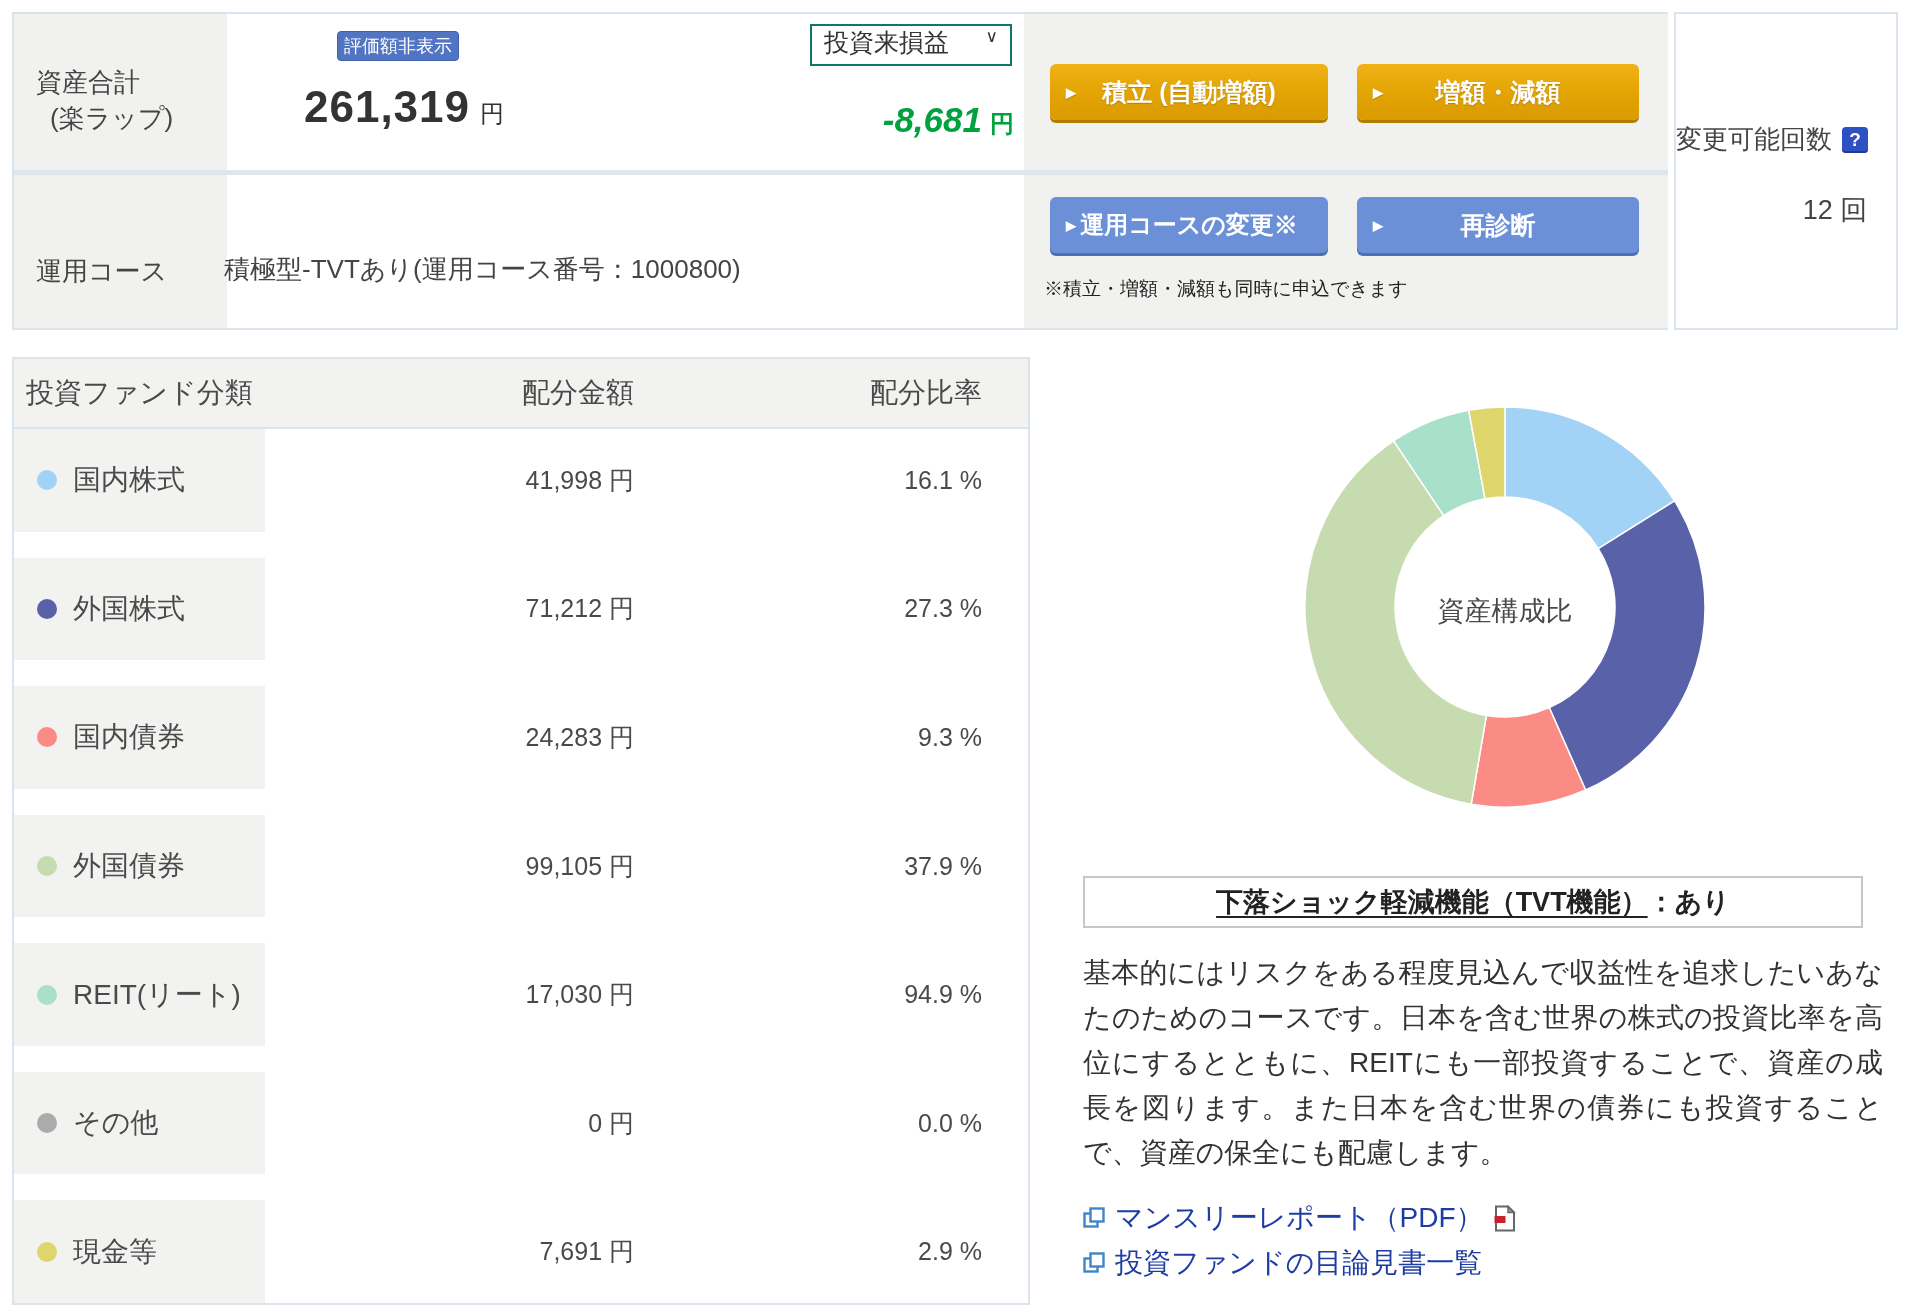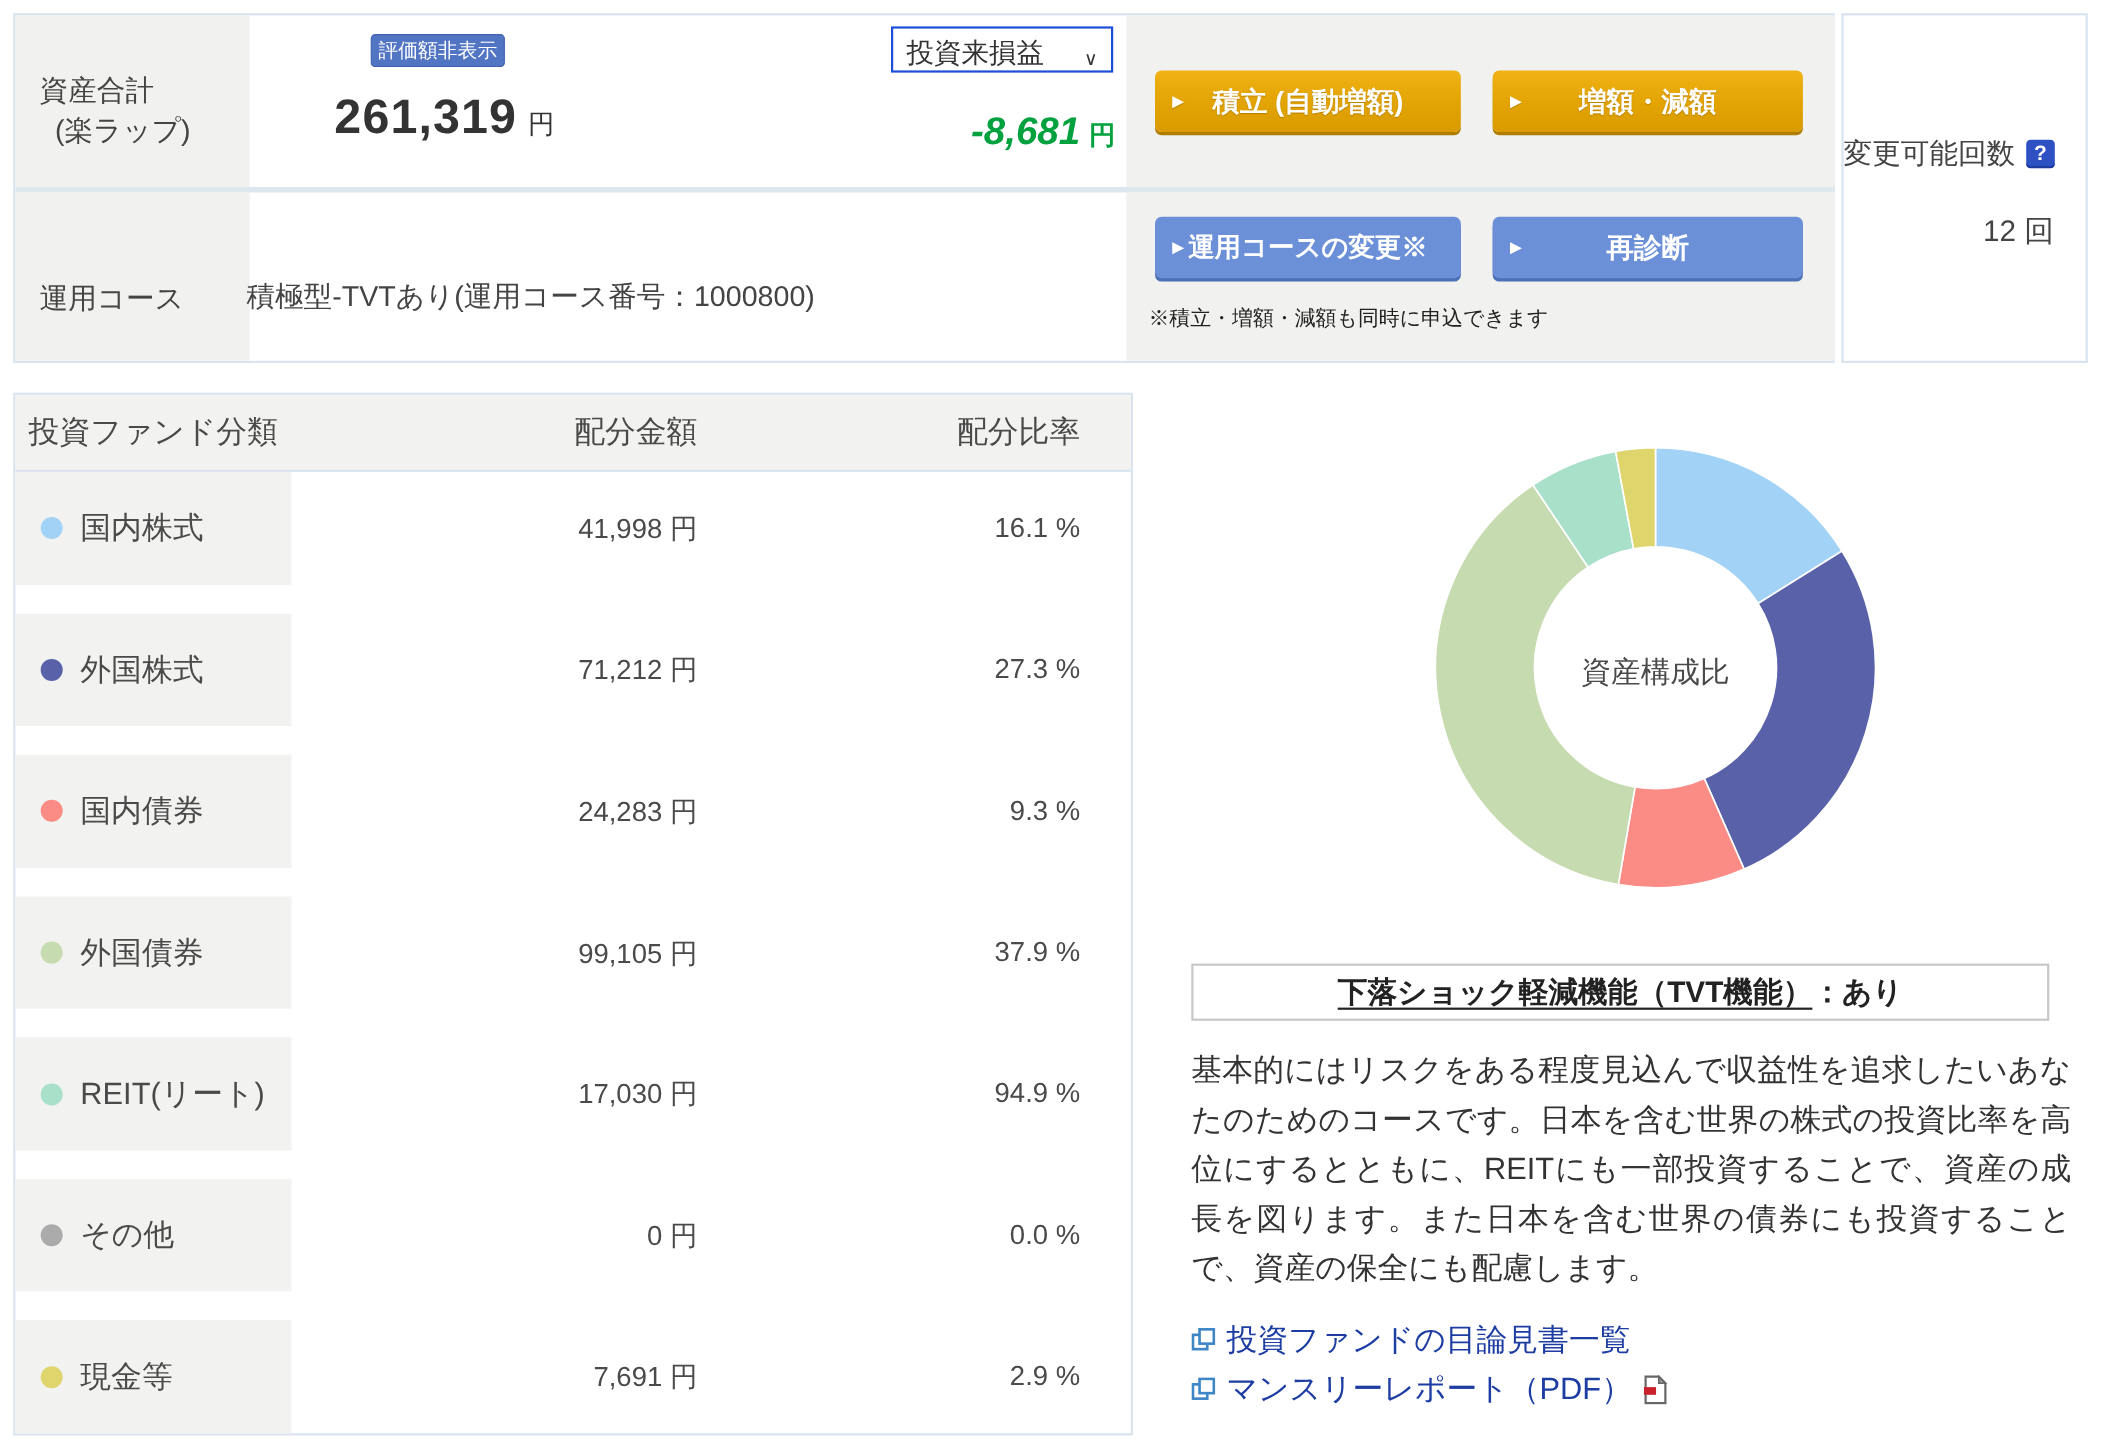--- a/index.html
+++ b/index.html
@@ -15,22 +15,22 @@
   .btncol-r1 { left:1010px; top:0; width:644px; height:156px; }
   .btncol-r2 { left:1010px; top:161px; width:644px; height:153px; }
   .row-divider { position:absolute; left:0; top:156px; width:100%; height:5px; background:#dde7ee; }
   .asset-label { position:absolute; left:22px; top:50px; font-size:26px; color:#444; line-height:36px; }
   .asset-label .l2 { padding-left:14px; }
   .hide-btn { position:absolute; left:323px; top:17px; width:122px; height:30px; background:#5275c3; color:#fff;
               border:1px solid #3f62ae; border-radius:4px; font-size:18px; cursor:pointer; font-family:inherit; }
   .total-wrap { position:absolute; left:240px; top:68px; width:300px; text-align:center; white-space:nowrap; }
   .total-amount { font-size:44px; font-weight:bold; color:#333; letter-spacing:1px; }
   .total-unit { font-size:24px; color:#333; margin-left:10px; }
-  .pl-select { position:absolute; left:796px; top:10px; width:202px; height:42px; border:2px solid #1d4ed8;
-               background:#fff; display:flex; align-items:flex-end; justify-content:space-between;
+  .pl-select { position:absolute; left:796px; top:10px; width:202px; height:42px; border:2px solid #0f766e;
+               background:#fff; display:flex; align-items:flex-start; justify-content:space-between;
                padding:0 12px; font-size:25px; color:#333; cursor:pointer; }
   .pl-select .chev { font-size:17px; color:#333; }
   .pl-value-wrap { position:absolute; left:640px; top:86px; width:360px; text-align:right; white-space:nowrap; }
   .pl-value { font-size:35px; font-weight:bold;font-style:italic; }
   .pl-unit { font-size:24px; font-weight:bold; margin-left:8px; }
   .btn { position:absolute; height:56px; border:none; border-radius:6px; color:#fff; font-weight:bold;
          font-size:25px; cursor:pointer; display:flex; align-items:center; justify-content:center;
          font-family:inherit; white-space:nowrap; }
   .btn .arrow { position:absolute; left:16px; font-size:13px; top:50%; transform:translateY(-50%); }
   .btn-gold { background:linear-gradient(180deg,#f0b215 0%,#e2a303 55%,#d99b00 100%);
@@ -233,29 +233,29 @@
   </div>
 
   <p class="desc">基本的にはリスクをある程度見込んで収益性を追求したいあなたのためのコースです。日本を含む世界の株式の投資比率を高位にするとともに、REITにも一部投資することで、資産の成長を図ります。また日本を含む世界の債券にも投資することで、資産の保全にも配慮します。</p>
 
   <div class="links">
     <a class="link-row">
       <svg width="22" height="22" viewBox="0 0 22 22">
         <rect x="1.5" y="6.5" width="13" height="13" fill="#ffffff" stroke="#3f86c6" stroke-width="2.4"></rect>
         <rect x="7.5" y="1.5" width="13" height="13" fill="#ffffff" stroke="#3f86c6" stroke-width="2.4"></rect>
       </svg>
-      <span>投資ファンドの目論見書一覧</span>
-    </a>
-    <a class="link-row">
-      <svg width="22" height="22" viewBox="0 0 22 22">
-        <rect x="1.5" y="6.5" width="13" height="13" fill="#ffffff" stroke="#3f86c6" stroke-width="2.4"></rect>
-        <rect x="7.5" y="1.5" width="13" height="13" fill="#ffffff" stroke="#3f86c6" stroke-width="2.4"></rect>
-      </svg>
       <span>マンスリーレポート（PDF）</span>
       <svg width="22" height="27" viewBox="0 0 22 27">
         <path d="M2 1.5 h12 l6 6 v18 h-18 z" fill="#ffffff" stroke="#666" stroke-width="2"></path>
         <path d="M14 1.5 v6 h6 z" fill="#999" stroke="#666" stroke-width="1.5"></path>
         <rect x="0.5" y="11" width="11" height="7" fill="#c8232c"></rect>
       </svg>
     </a>
+    <a class="link-row">
+      <svg width="22" height="22" viewBox="0 0 22 22">
+        <rect x="1.5" y="6.5" width="13" height="13" fill="#ffffff" stroke="#3f86c6" stroke-width="2.4"></rect>
+        <rect x="7.5" y="1.5" width="13" height="13" fill="#ffffff" stroke="#3f86c6" stroke-width="2.4"></rect>
+      </svg>
+      <span>投資ファンドの目論見書一覧</span>
+    </a>
   </div>
 
 </div>
 
 </body></html>

